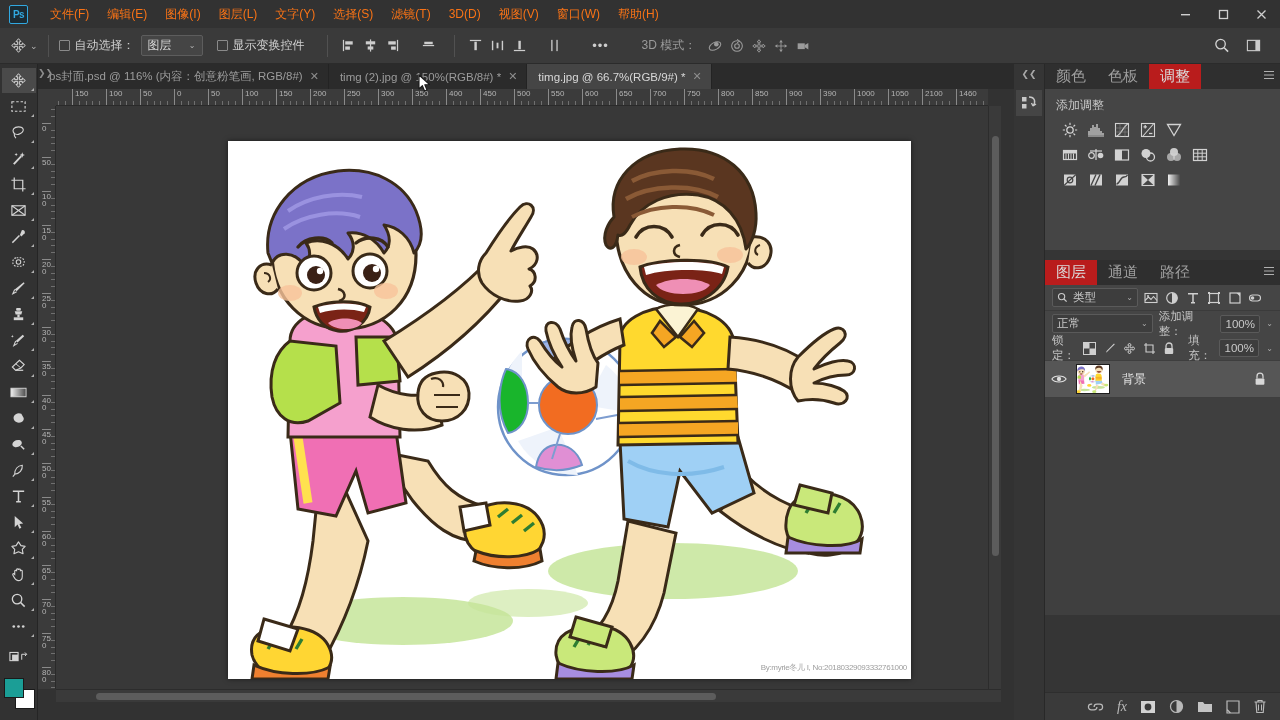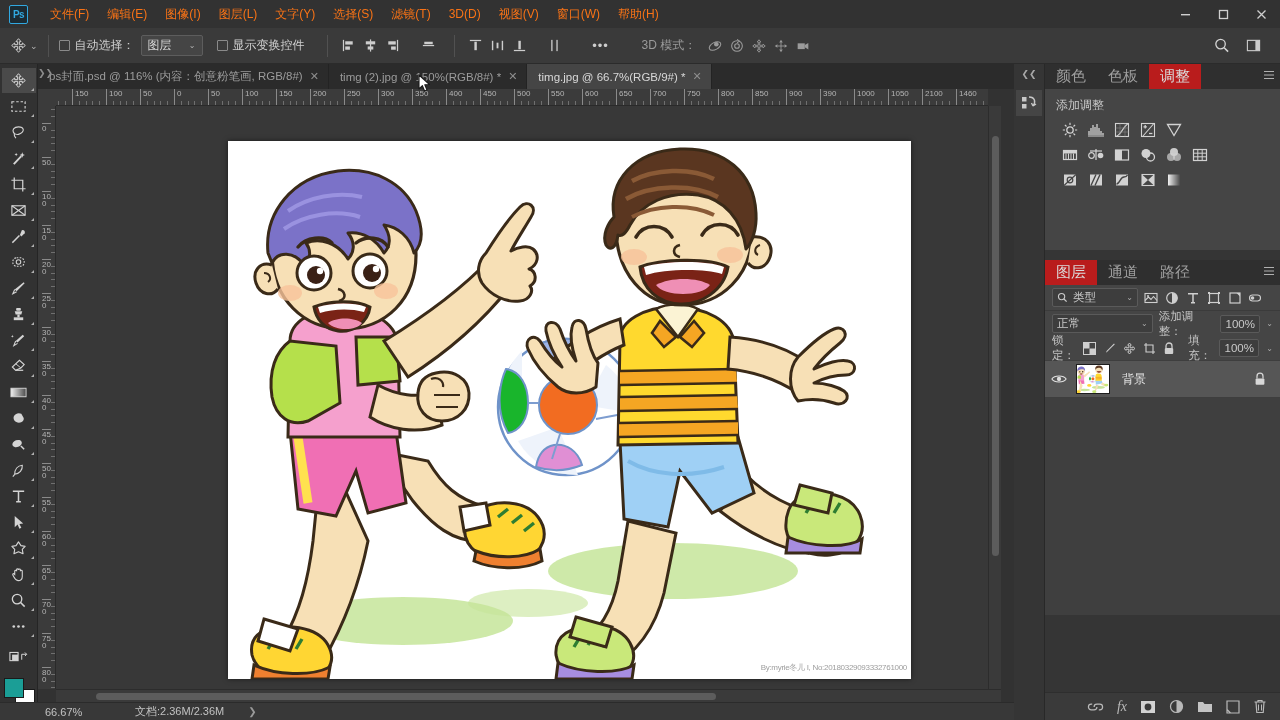--- a/index.html
+++ b/index.html
@@ -1003,25 +1003,20 @@
     </div>
   </div>
 
   <div class="cv-scroll-v">
     <div class="thumb"></div>
   </div>
   <div class="cv-scroll-h">
     <div class="thumb"></div>
   </div>
 
-  <div class="statusbar">
-    <span class="st-zoom">66.67%</span>
-    <span class="st-doc">文档:2.36M/2.36M</span>
-    <span class="st-arrow">❯</span>
-  </div>
 
   <div class="panel-rail">
     <div class="rail-collapse">❮❮</div>
     <div class="rail-icon sel">
       <svg width="18" height="18" viewBox="0 0 18 18">
           <rect x="2" y="3" width="4.5" height="4.5" fill="#c8c8c8"></rect>
           <rect x="2" y="10" width="4.5" height="4.5" fill="#c8c8c8"></rect>
           <path d="M9 3 C15 3 16 8 13 12 M13 12 L16 10 M13 12 L11.5 9" fill="none" stroke="#c8c8c8" stroke-width="1.4"></path>
         </svg>
     </div>

